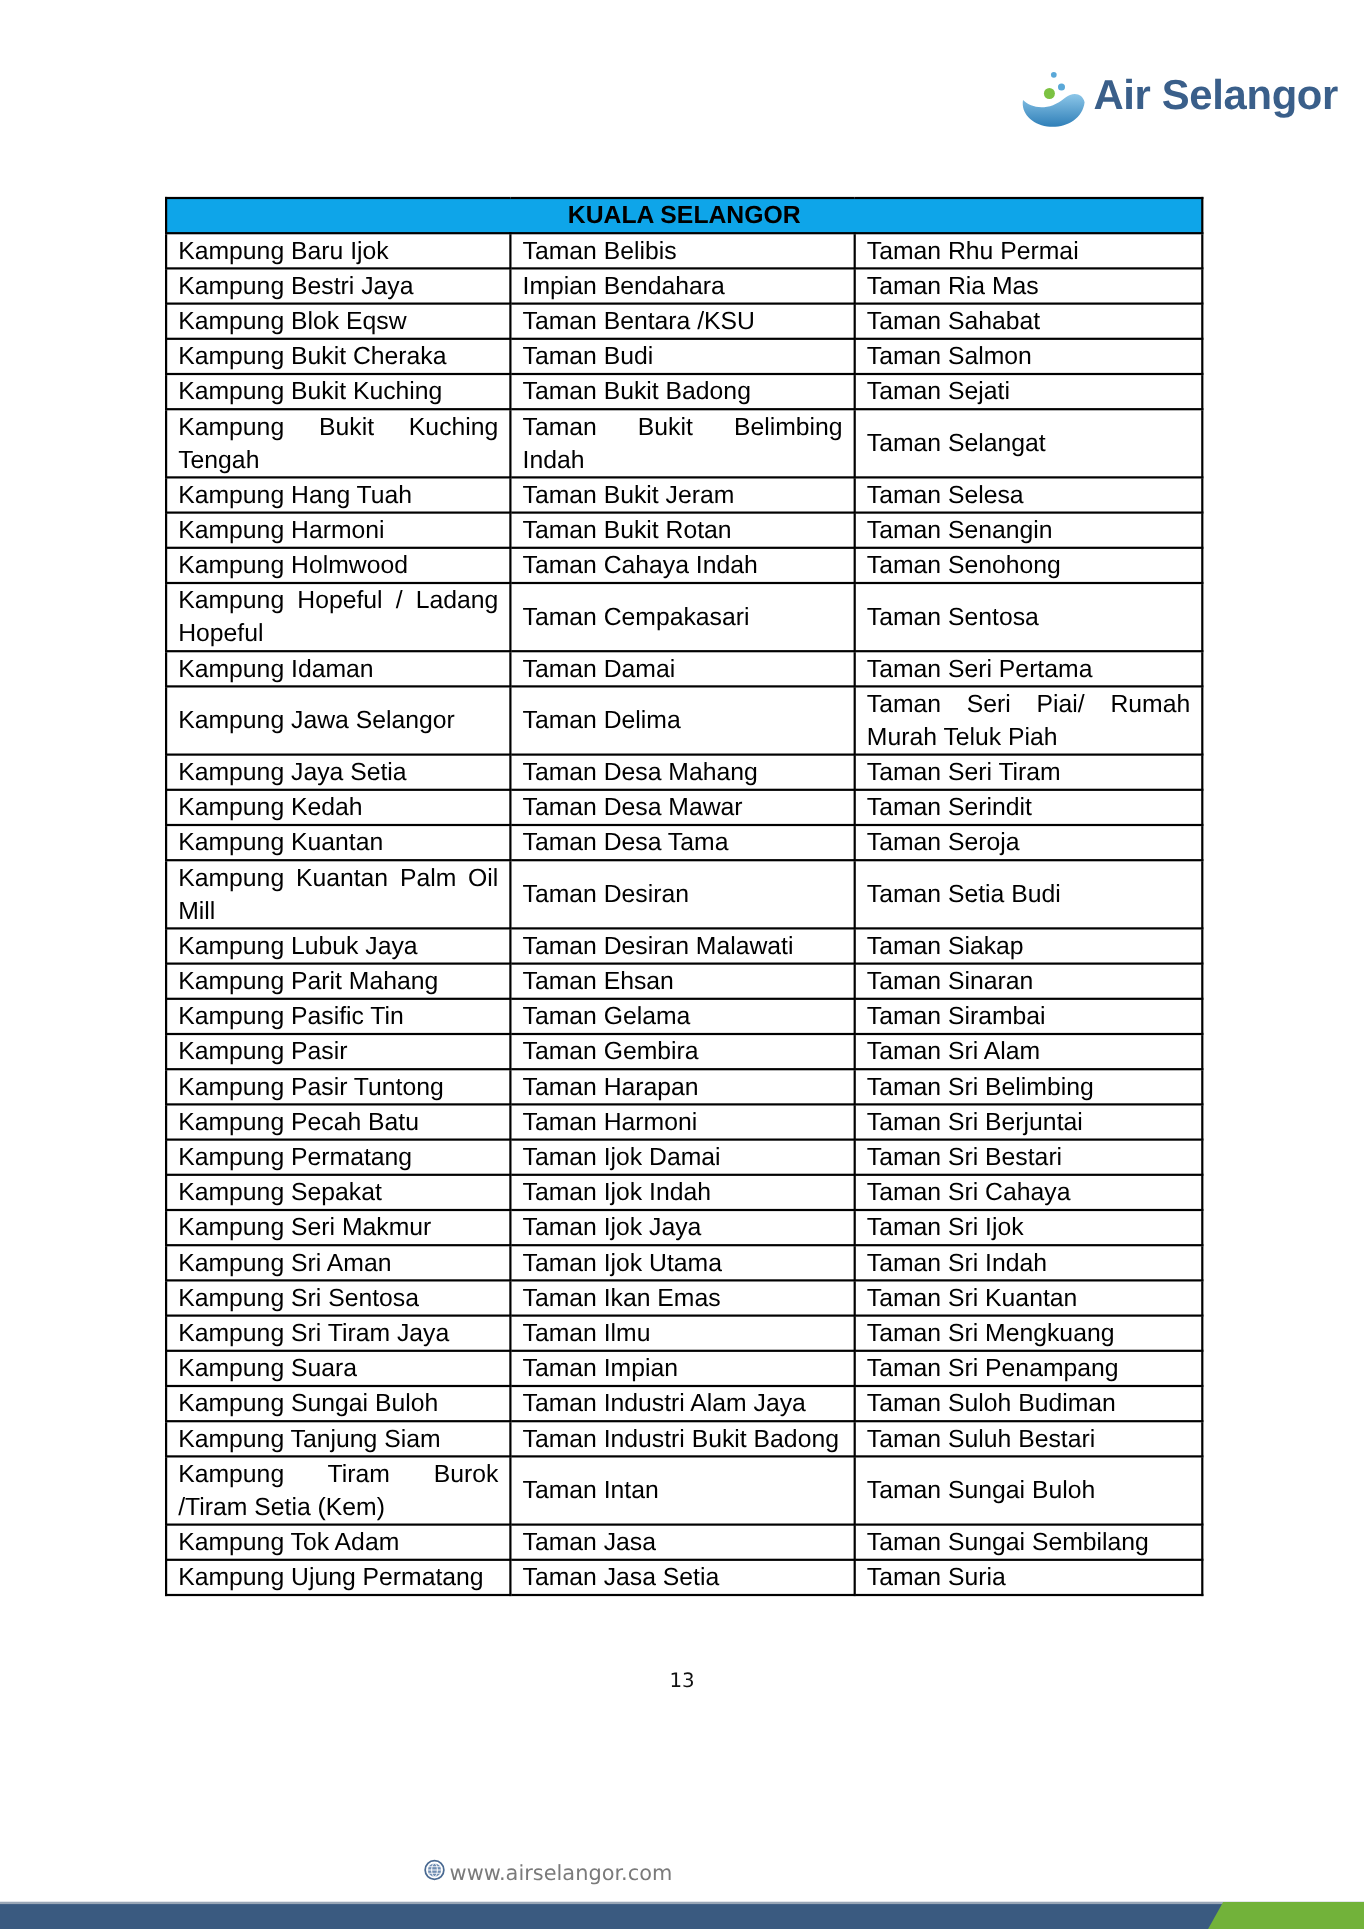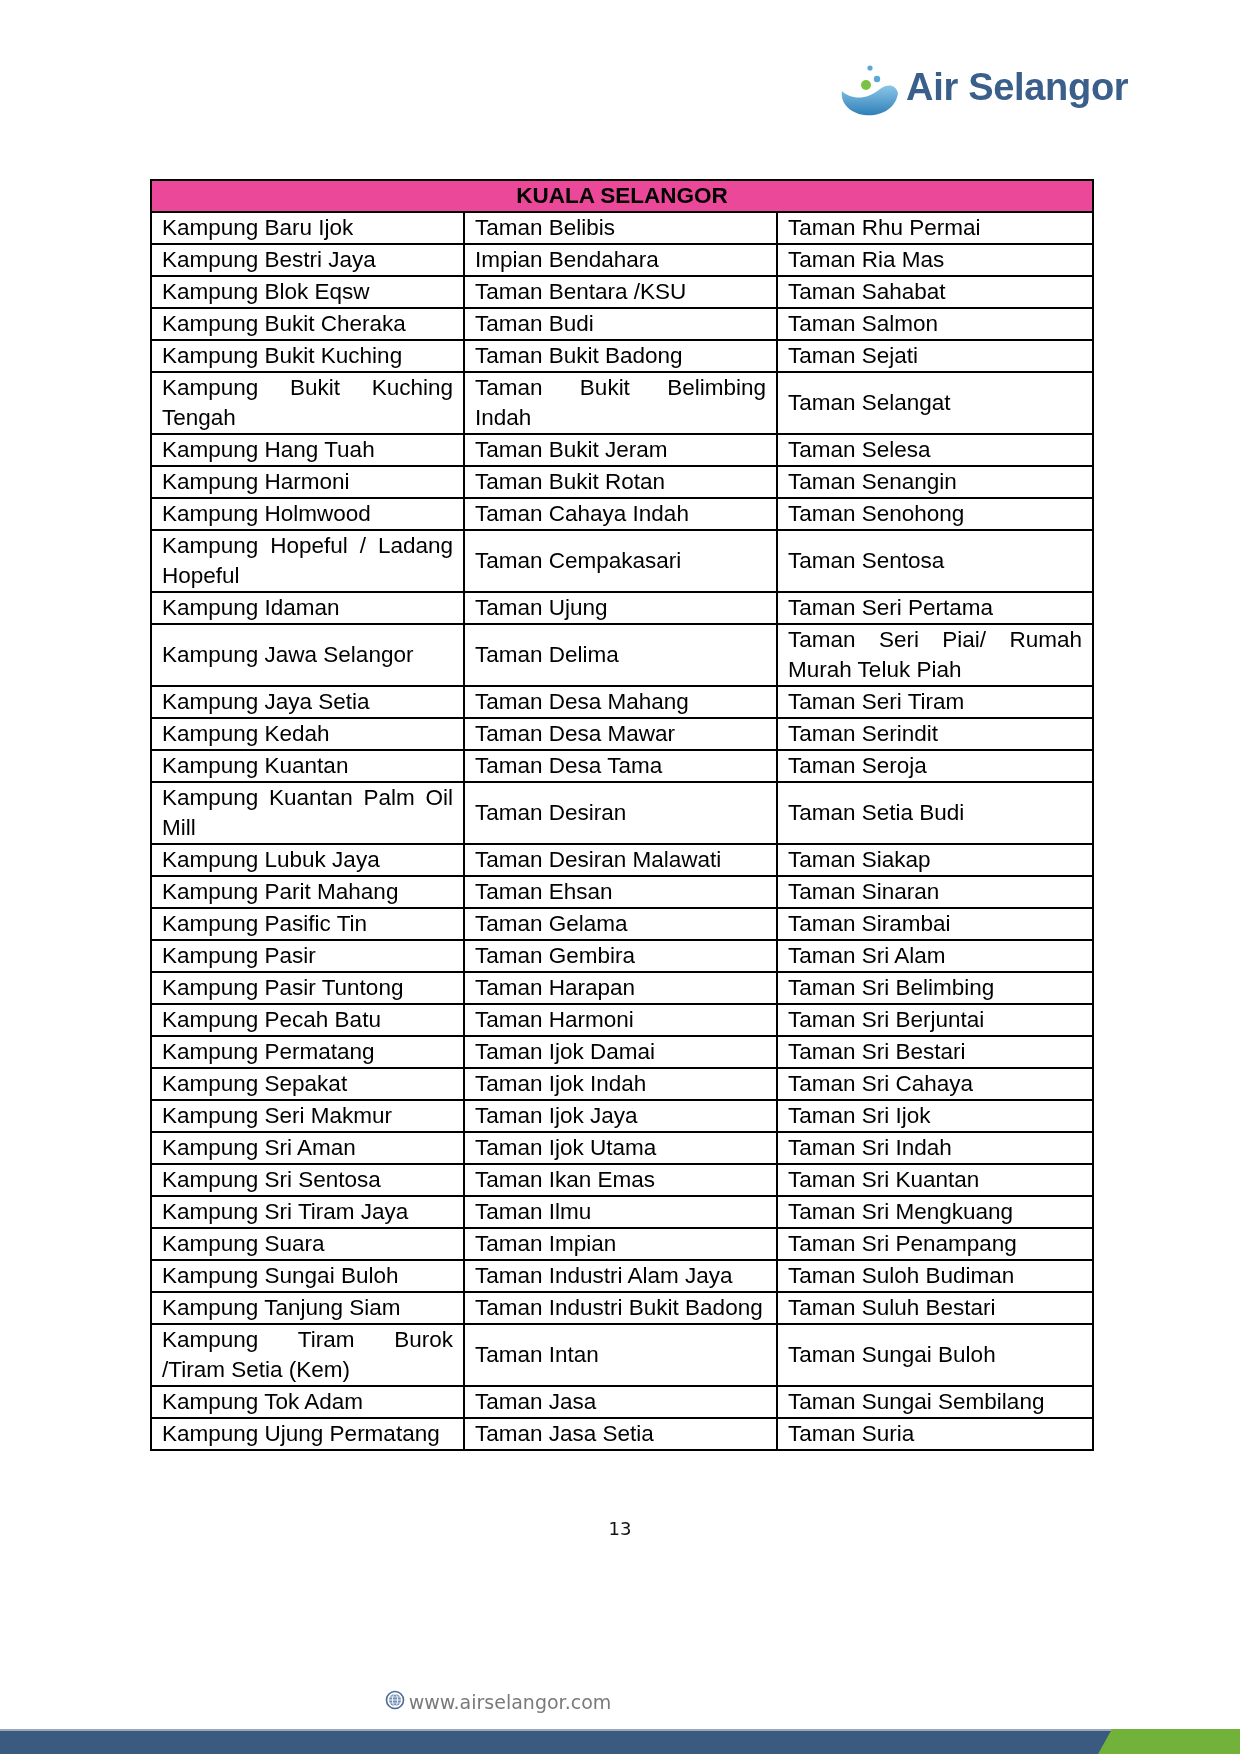--- a/index.html
+++ b/index.html
@@ -10,21 +10,21 @@
     body {
       width: 1240px;
       height: 1754px;
       position: relative;
       overflow: hidden;
       font-family: "Liberation Sans", sans-serif;
       color: #000;
     }
     .logo {
       position: absolute;
-      left: 836px;
+      left: 924px;
       top: 52px;
       height: 70px;
       display: flex;
       align-items: center;
     }
     .logo svg { display: block; }
     .logo-text {
       font-family: "Liberation Sans", sans-serif;
       font-weight: bold;
       font-size: 38px;
@@ -40,21 +40,21 @@
       border-collapse: collapse;
       table-layout: fixed;
       font-family: "Liberation Sans", sans-serif;
       font-size: 22.5px;
       line-height: 30px;
     }
     table.loc col.c1 { width: 313px; }
     table.loc col.c2 { width: 313px; }
     table.loc col.c3 { width: 316px; }
     table.loc th {
-      background: #ec4899;
+      background: #0ea5e9;
       border: 2px solid #000;
       font-weight: bold;
       text-align: center;
       padding: 0;
       height: 30px;
       font-size: 22.5px;
     }
     table.loc td {
       border: 2px solid #000;
       padding: 0 10px;
@@ -185,21 +185,21 @@
         <td>Taman Cahaya Indah</td>
         <td>Taman Senohong</td>
       </tr>
       <tr>
         <td>Kampung Hopeful / Ladang Hopeful</td>
         <td>Taman Cempakasari</td>
         <td>Taman Sentosa</td>
       </tr>
       <tr>
         <td>Kampung Idaman</td>
-        <td>Taman Ujung</td>
+        <td>Taman Damai</td>
         <td>Taman Seri Pertama</td>
       </tr>
       <tr>
         <td>Kampung Jawa Selangor</td>
         <td>Taman Delima</td>
         <td>Taman Seri Piai/ Rumah Murah Teluk Piah</td>
       </tr>
       <tr>
         <td>Kampung Jaya Setia</td>
         <td>Taman Desa Mahang</td>

